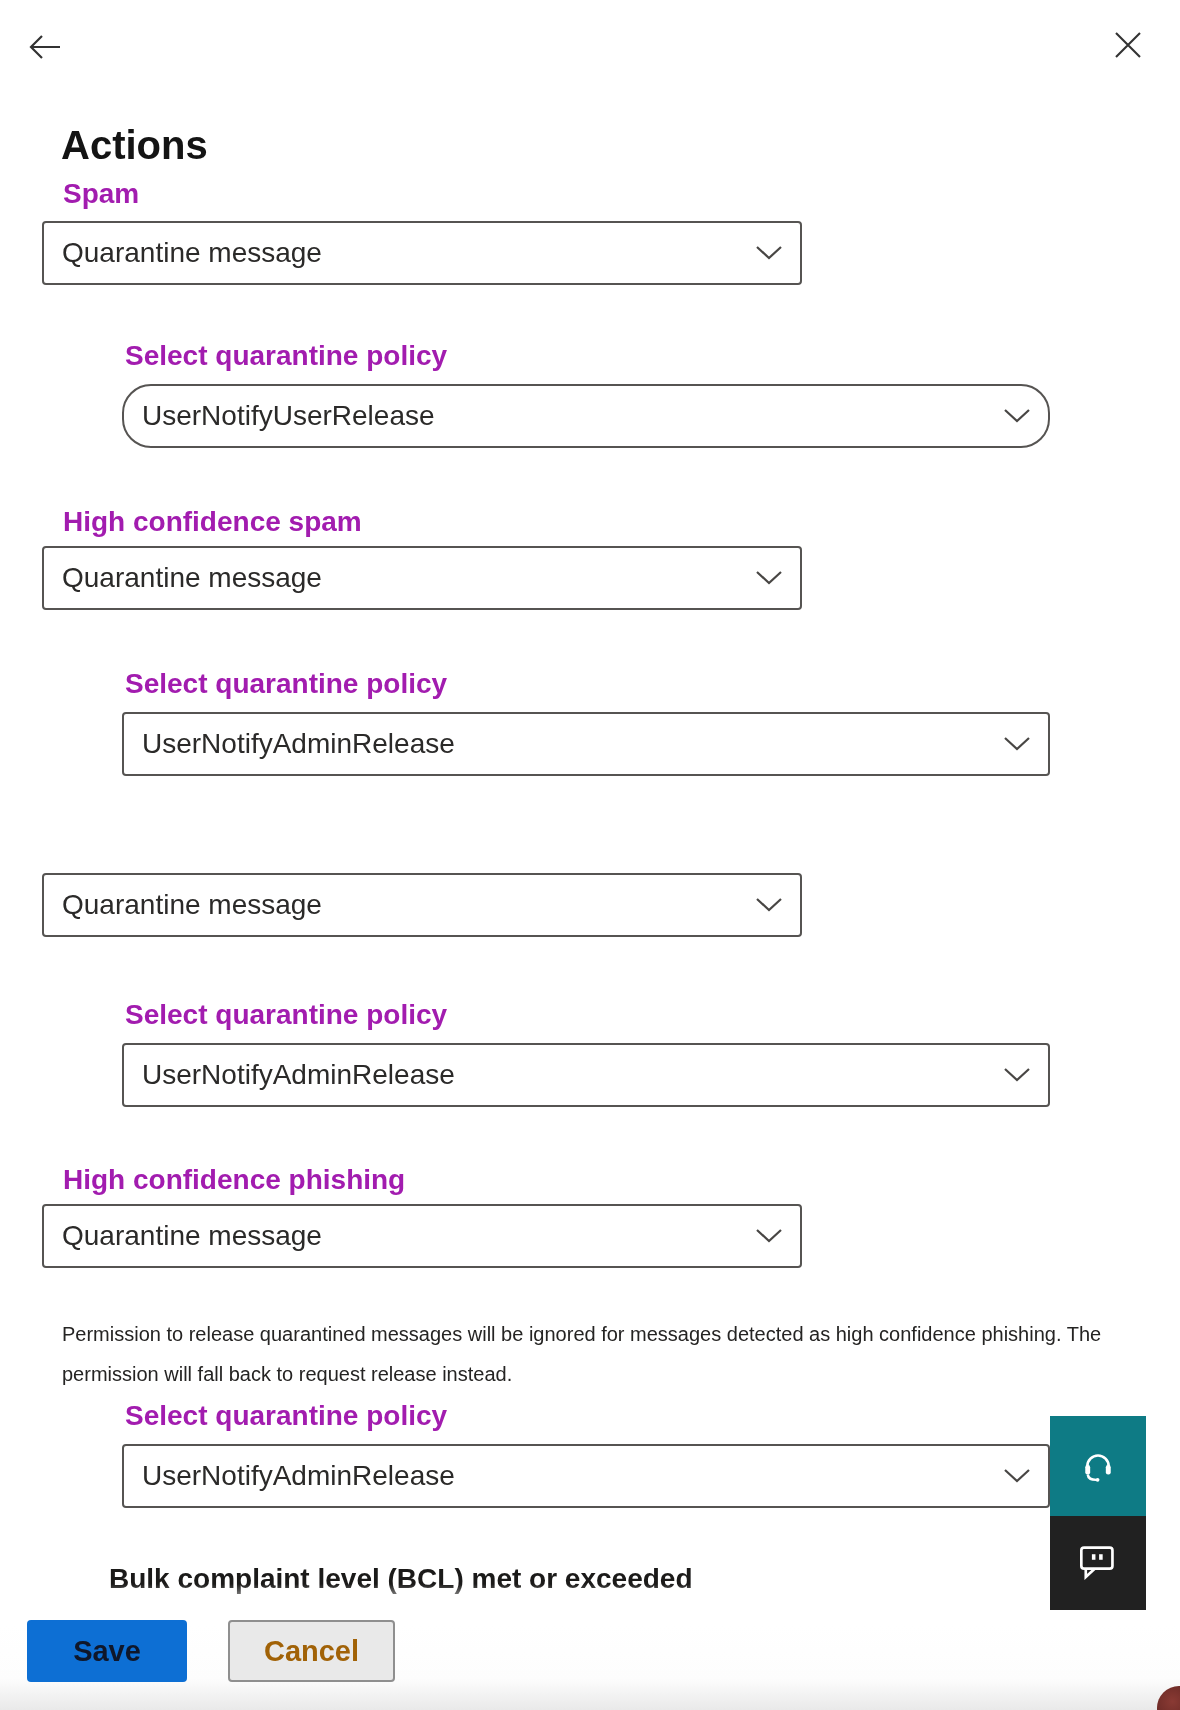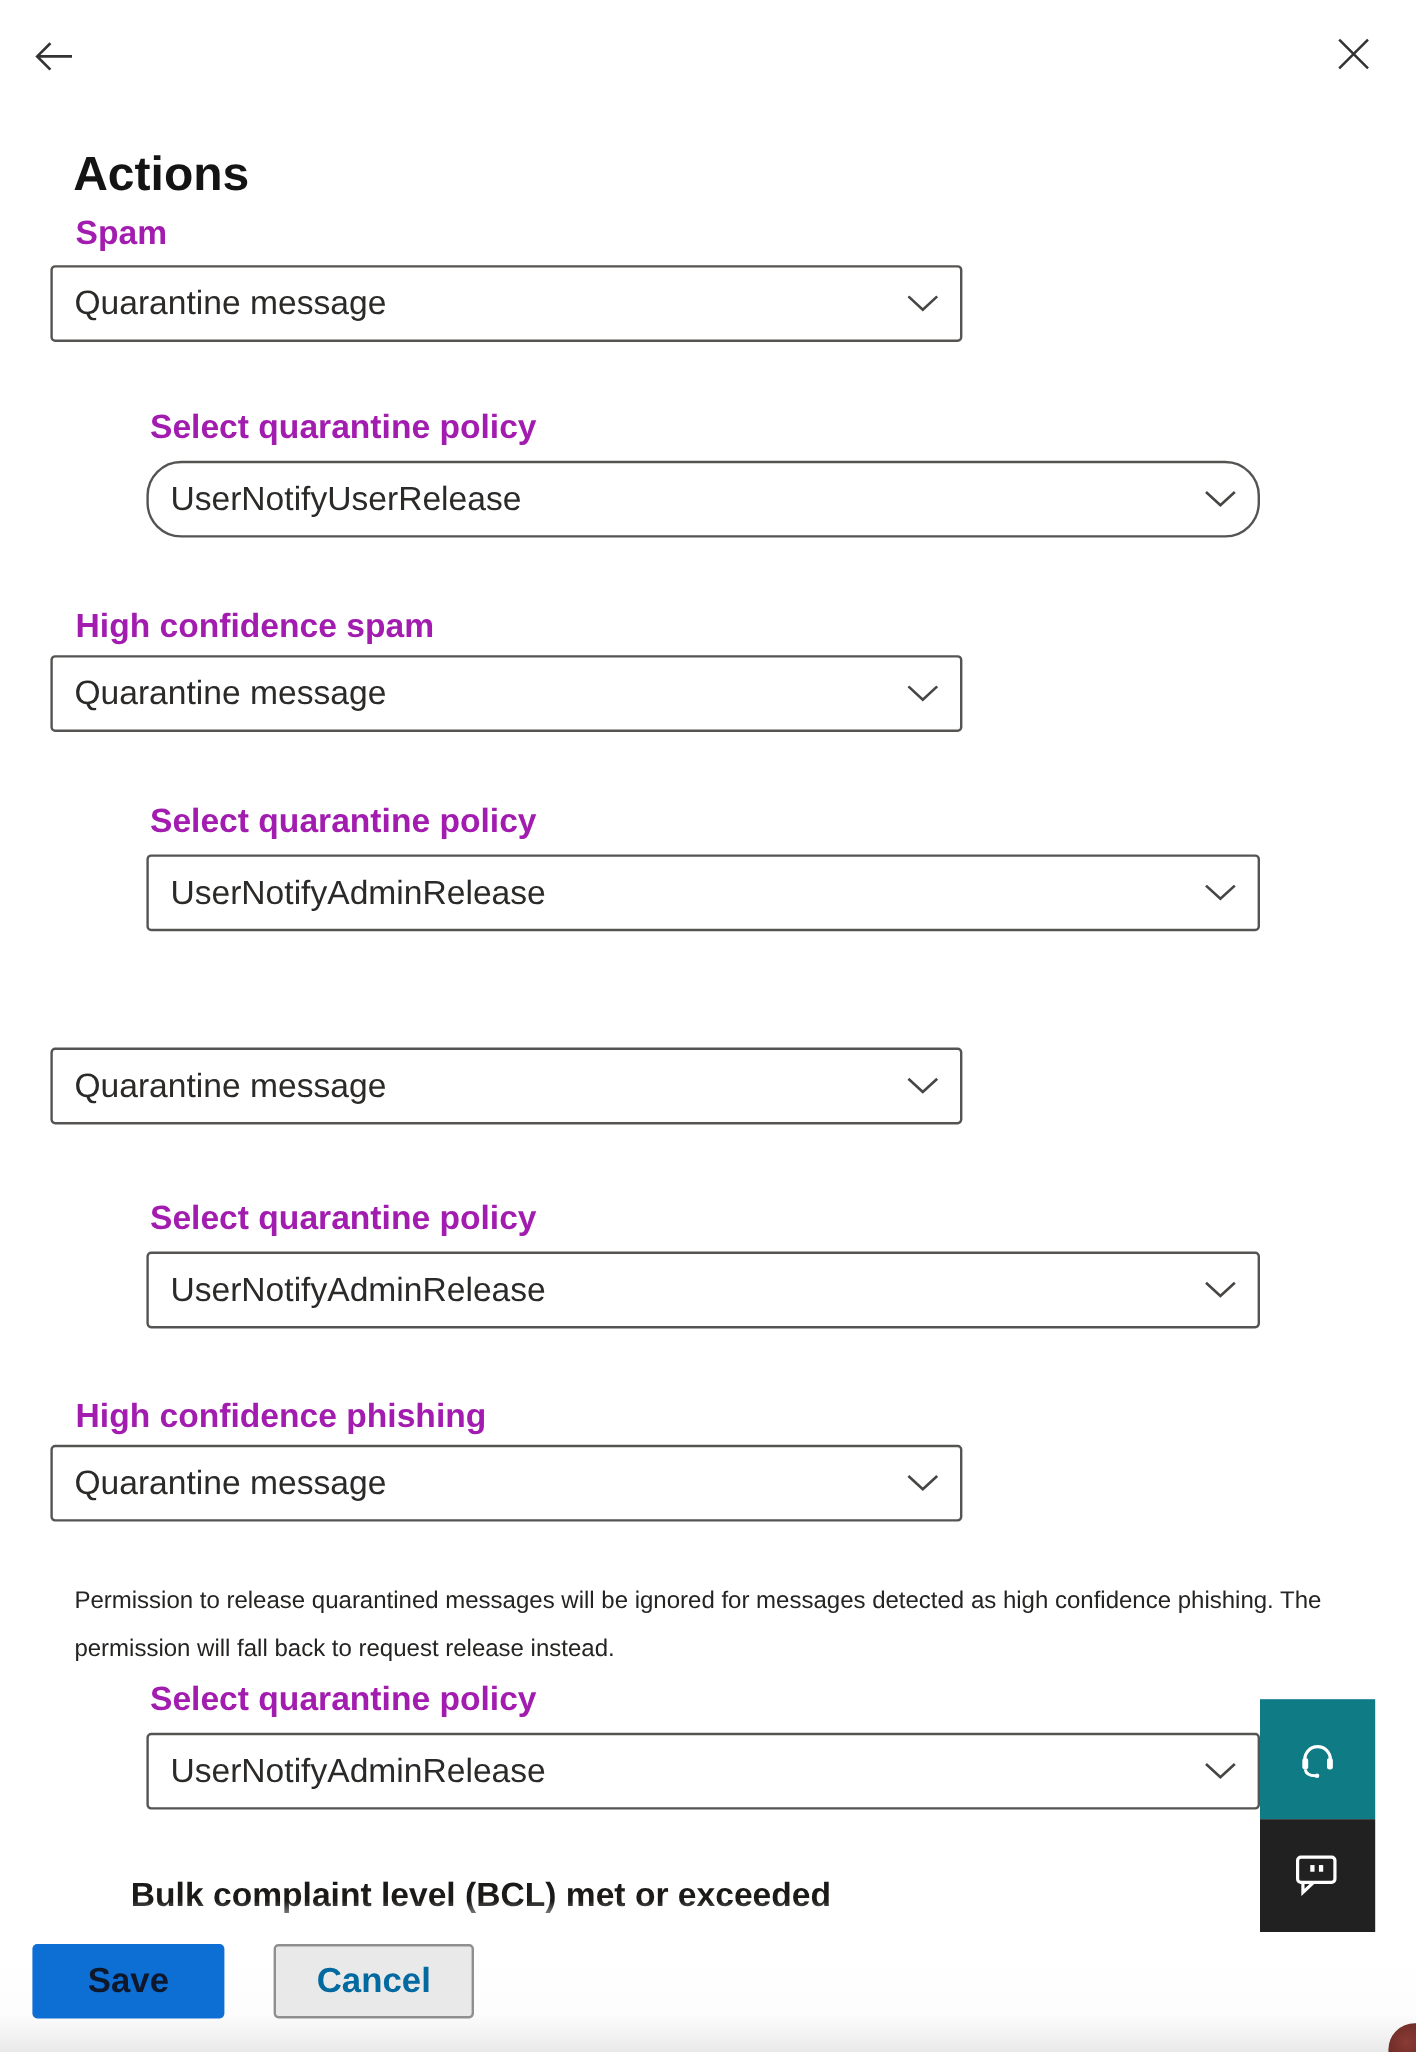--- a/index.html
+++ b/index.html
@@ -28,21 +28,21 @@
   .footer-fade{
     position:absolute;left:0;top:1584px;width:1180px;height:126px;z-index:2;
     background:linear-gradient(180deg,rgba(255,255,255,0) 0px,rgba(255,255,255,.92) 24px,#ffffff 40px,#fdfdfd 75%,#e9e9e9 100%);
   }
   .btn{
     position:absolute;top:1620px;height:62px;box-sizing:border-box;border-radius:4px;z-index:3;
     font-family:inherit;font-size:29px;font-weight:600;cursor:pointer;
     display:flex;align-items:center;justify-content:center;
   }
   .btn-primary{left:27px;width:160px;background:#0D6FD4;border:none;color:#0f172a;}
-  .btn-default{left:228px;width:167px;background:#e9e9e9;border:2px solid #8f8f8f;color:#0369a1;}
+  .btn-default{left:228px;width:167px;background:#e9e9e9;border:2px solid #8f8f8f;color:#a16207;}
   .widget{
     position:absolute;left:1050px;width:96px;border:none;z-index:4;cursor:pointer;
     display:flex;align-items:center;justify-content:center;padding:0;
   }
   .widget-help{top:1416px;height:100px;background:#0E7B85;}
   .widget-feedback{top:1516px;height:94px;background:#212121;}
   .corner-artifact{
     position:absolute;left:1157px;top:1686px;width:44px;height:44px;border-radius:50%;
     background:radial-gradient(circle at 35% 35%, #8a3a34 0%, #5e2420 70%);z-index:5;
   }

